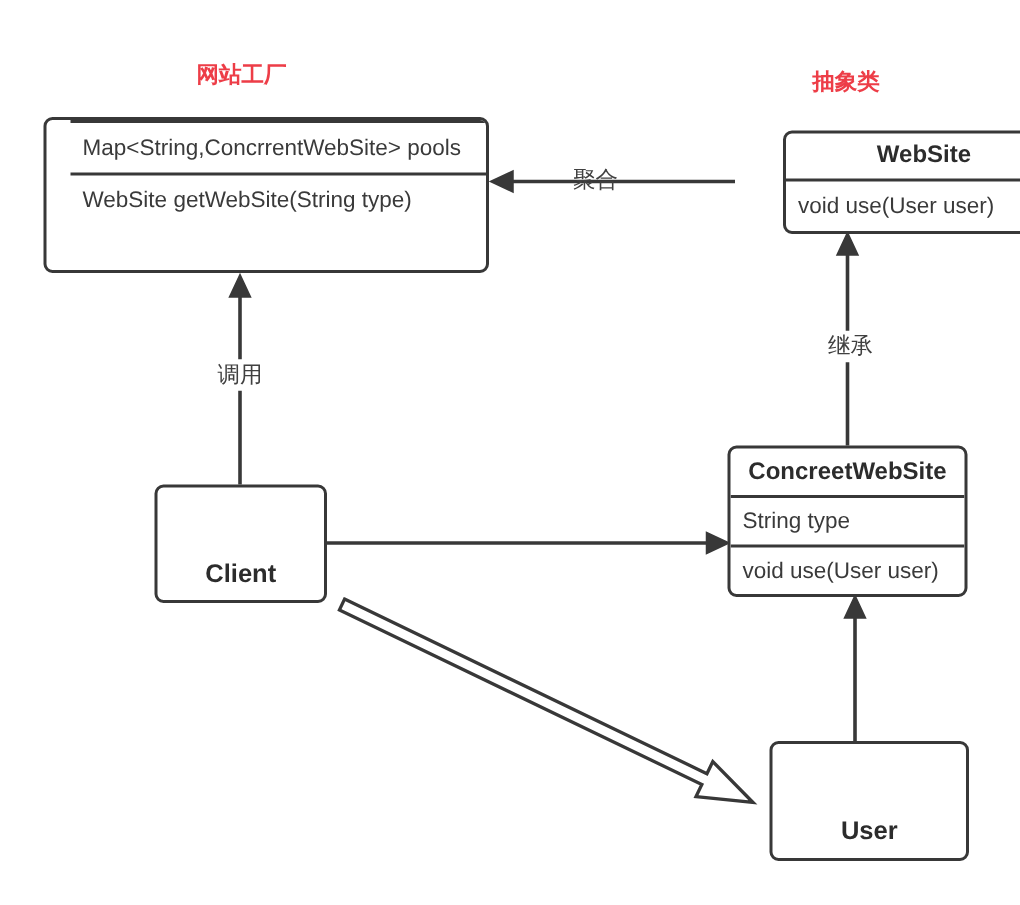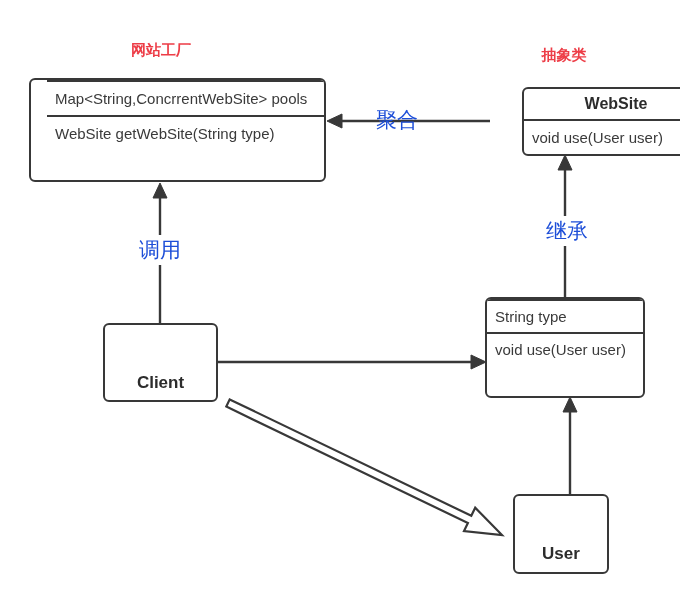--- a/index.html
+++ b/index.html
@@ -53,38 +53,38 @@
 
   #website-box  { left: 490px; top: 87px;  width: 188px; height: 69px; margin-left: 32px; }
   #website-box .uml-title { height: 30px; }
   #website-box .uml-row   { height: 35px; }
 
   #concrete-box { left: 485px; top: 297px; width: 160px; height: 101px; }
   #concrete-box .uml-title { height: 31px; }
   #concrete-box .uml-row   { height: 33px; }
 
   #client-box { left: 103px; top: 323px; width: 115px; height: 79px; }
-  #user-box   { left: 513px; top: 494px; width: 96px; height: 80px; }
+  #user-box   { left: 513px; top: 494px; width: 133px; height: 80px; }
 
   .red-label {
     position: absolute;
     transform: translate(-50%, -50%);
     color: var(--red);
     font-weight: bold;
     font-size: 15px;
     white-space: nowrap;
   }
   #factory-annotation  { left: 161px; top: 50px; }
   #abstract-annotation { left: 564px; top: 55px; }
 
   .rel-label {
     position: absolute;
     transform: translate(-50%, -50%);
-    font-size: 21px;
-    color: #1d4ed8;
+    font-size: 15px;
+    color: #404040;
     white-space: nowrap;
   }
   #label-aggregation { left: 397px; top: 120px; }
   #label-call        { left: 160px; top: 250px; background: #fff; padding: 1px 2px; }
   #label-inheritance { left: 567px; top: 231px; background: #fff; padding: 1px 2px; }
 </style>
 </head>
 <body>
 
 <div class="canvas">
@@ -128,20 +128,21 @@
     <div class="uml-row">Map&lt;String,ConcrrentWebSite&gt; pools</div>
     <div class="uml-row">WebSite getWebSite(String type)</div>
   </div>
 
   <div class="uml-box" id="website-box">
     <div class="uml-title">WebSite</div>
     <div class="uml-row">void use(User user)</div>
   </div>
 
   <div class="uml-box" id="concrete-box">
+    <div class="uml-title">ConcreetWebSite</div>
     <div class="uml-row">String type</div>
     <div class="uml-row">void use(User user)</div>
   </div>
 
   <div class="uml-box" id="client-box">
     <div class="uml-single">Client</div>
   </div>
 
   <div class="uml-box" id="user-box">
     <div class="uml-single">User</div>

